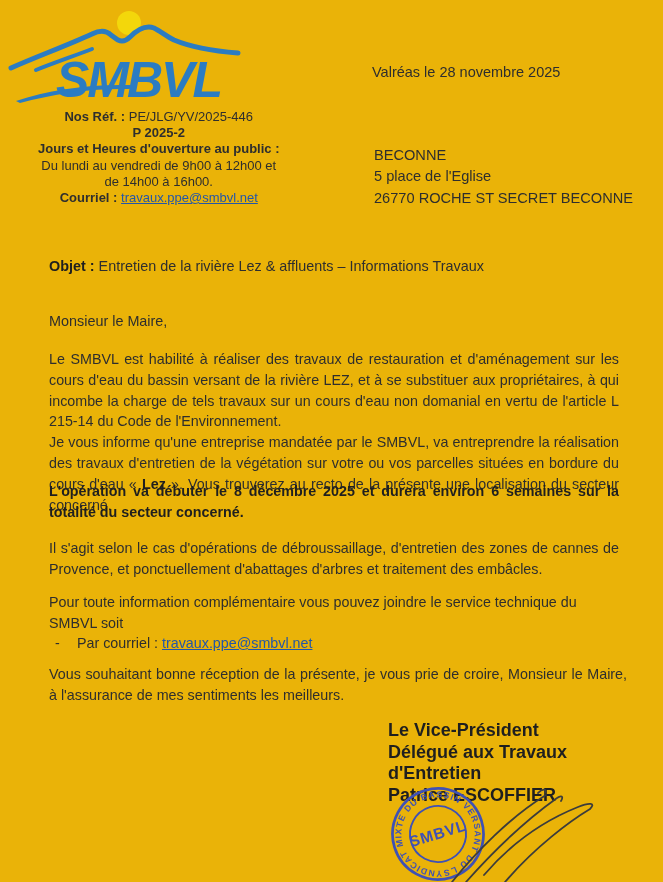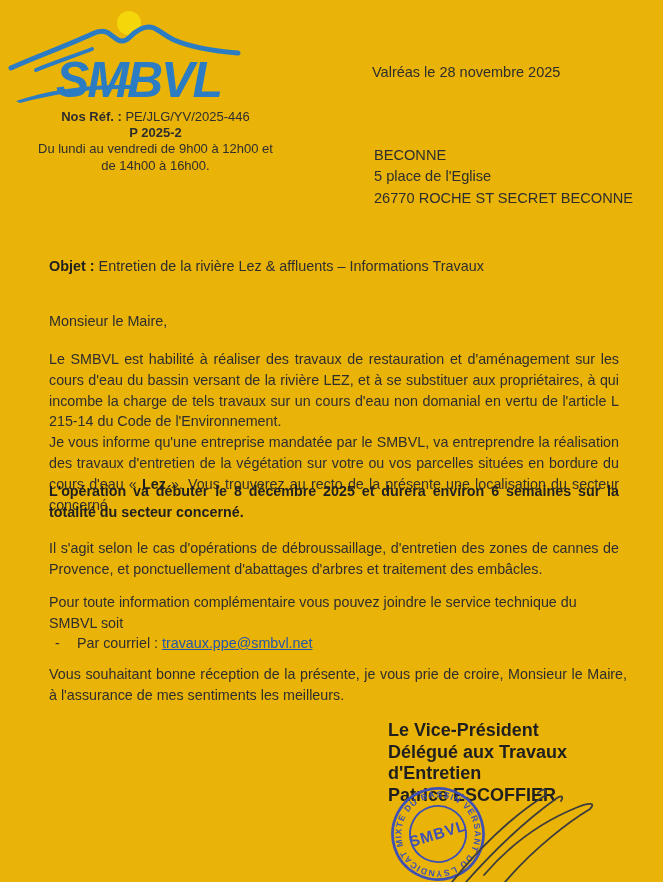--- a/index.html
+++ b/index.html
@@ -66,22 +66,24 @@
     <path class="ridge" stroke-width="4" d="M 28,66 C 48,58 66,52 84,45"></path>
     <path d="M 8,97 C 40,86 80,80 122,81 C 124,82 124,84 121,85 C 82,84 45,90 12,99 Z" fill="#2b7cc2"></path>
     <text class="logo-text" x="48" y="93" font-size="50">SMBVL</text>
   </svg>
 
   <div class="abs date-line">Valréas le 28 novembre 2025</div>
 
   <div class="abs ref-block">
     <div><span class="lbl">Nos Réf. :</span> <span>PE/JLG/YV/2025-446</span></div>
     <div class="lbl">P 2025-2</div>
+    <div class="lbl">Jours et Heures d'ouverture au public :</div>
     <div>Du lundi au vendredi de 9h00 à 12h00 et</div>
     <div>de 14h00 à 16h00.</div>
+    <div><span class="lbl">Courriel :</span> <a class="mail-link">travaux.ppe@smbvl.net</a></div>
   </div>
 
   <div class="abs recipient">
     <div>BECONNE</div>
     <div>5 place de l'Eglise</div>
     <div>26770 ROCHE ST SECRET BECONNE</div>
   </div>
 
   <div class="abs subject">
     <b>Objet :</b>

